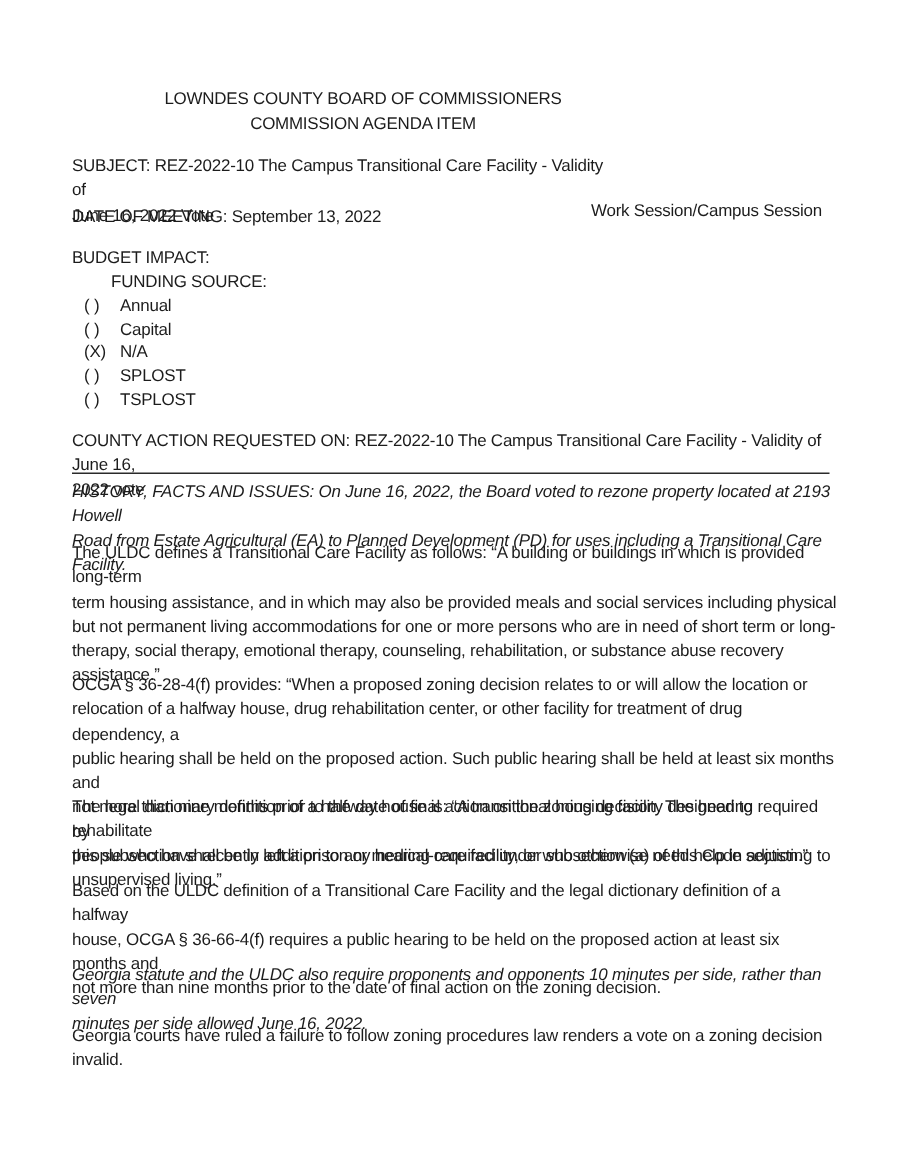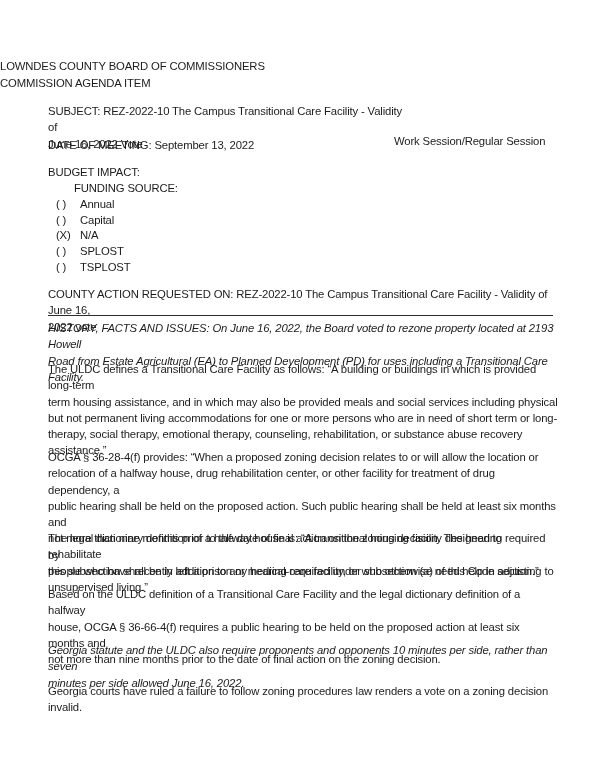--- a/index.html
+++ b/index.html
@@ -22,21 +22,21 @@
       position: absolute;
       left: 0;
       top: 0;
       width: 600px;
       height: 777px;
     }
     .abs { position: absolute; }
     .title {
       left: 0;
       width: 484px;
-      text-align: left;
+      text-align: center;
       top: 58px;
     }
     .title div { line-height: 16.5px; }
     .subject { left: 48px; top: 103px; width: 360px; }
     .date { left: 48px; top: 137px; }
     .session { left: 394px; top: 133px; }
     .budget { left: 48px; top: 164px; text-align: center; }
     .funding { left: 50px; top: 180px; margin-left: 24px; }
     .fund-list { left: 56px; top: 196px; }
     .fund-item { height: 15.7px; display: flex; }
@@ -67,21 +67,21 @@
     <div>LOWNDES COUNTY BOARD OF COMMISSIONERS</div>
     <div>COMMISSION AGENDA ITEM</div>
   </div>
 
   <div class="abs subject">
     <div>SUBJECT: REZ-2022-10 The Campus Transitional Care Facility - Validity of</div>
     <div>June 16, 2022 Vote</div>
   </div>
 
   <div class="abs date">DATE OF MEETING: September 13, 2022</div>
-  <div class="abs session">Work Session/Regular Session</div>
+  <div class="abs session">Work Session/Campus Session</div>
 
   <div class="abs budget">BUDGET IMPACT:</div>
   <div class="abs funding">FUNDING SOURCE:</div>
 
   <div class="abs fund-list">
     <div class="fund-item">
       <span class="fund-mark">( )</span>
       <span>Annual</span>
     </div>
     <div class="fund-item">

